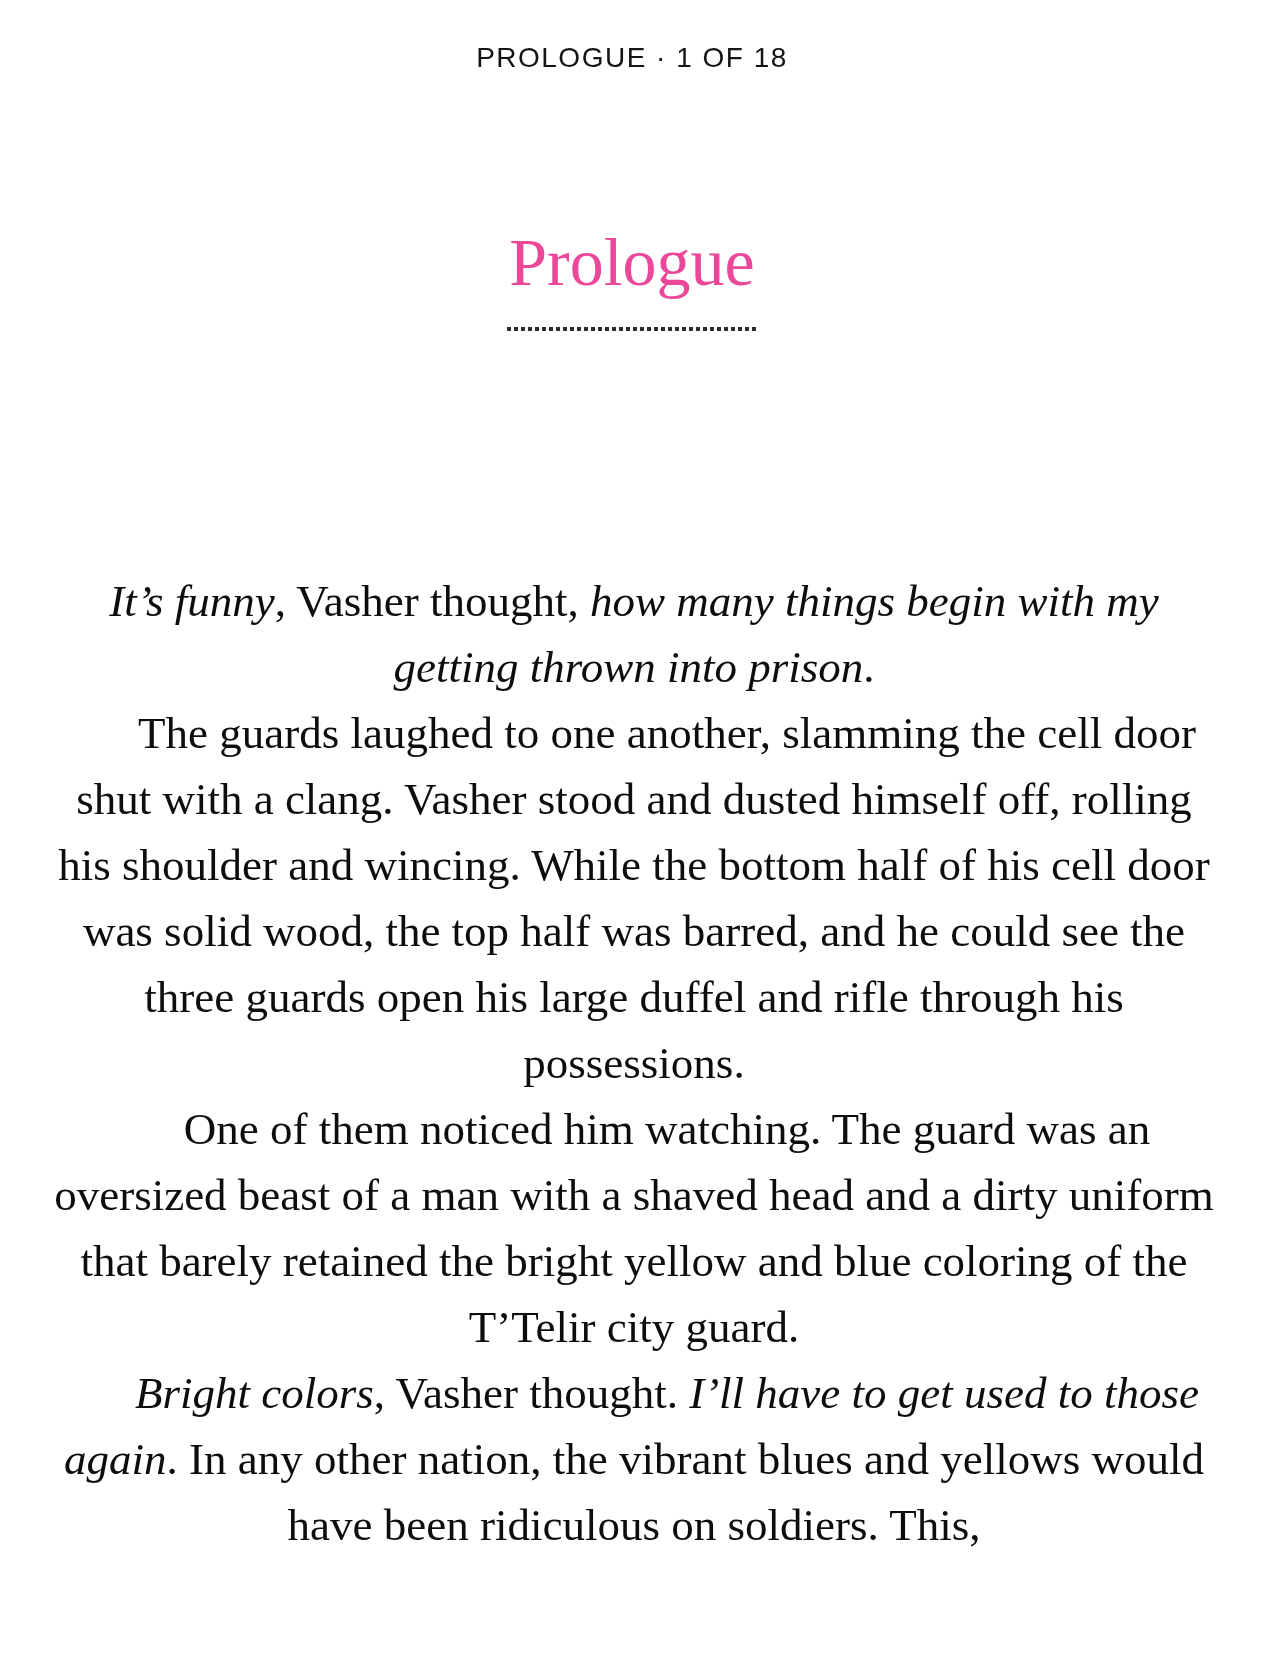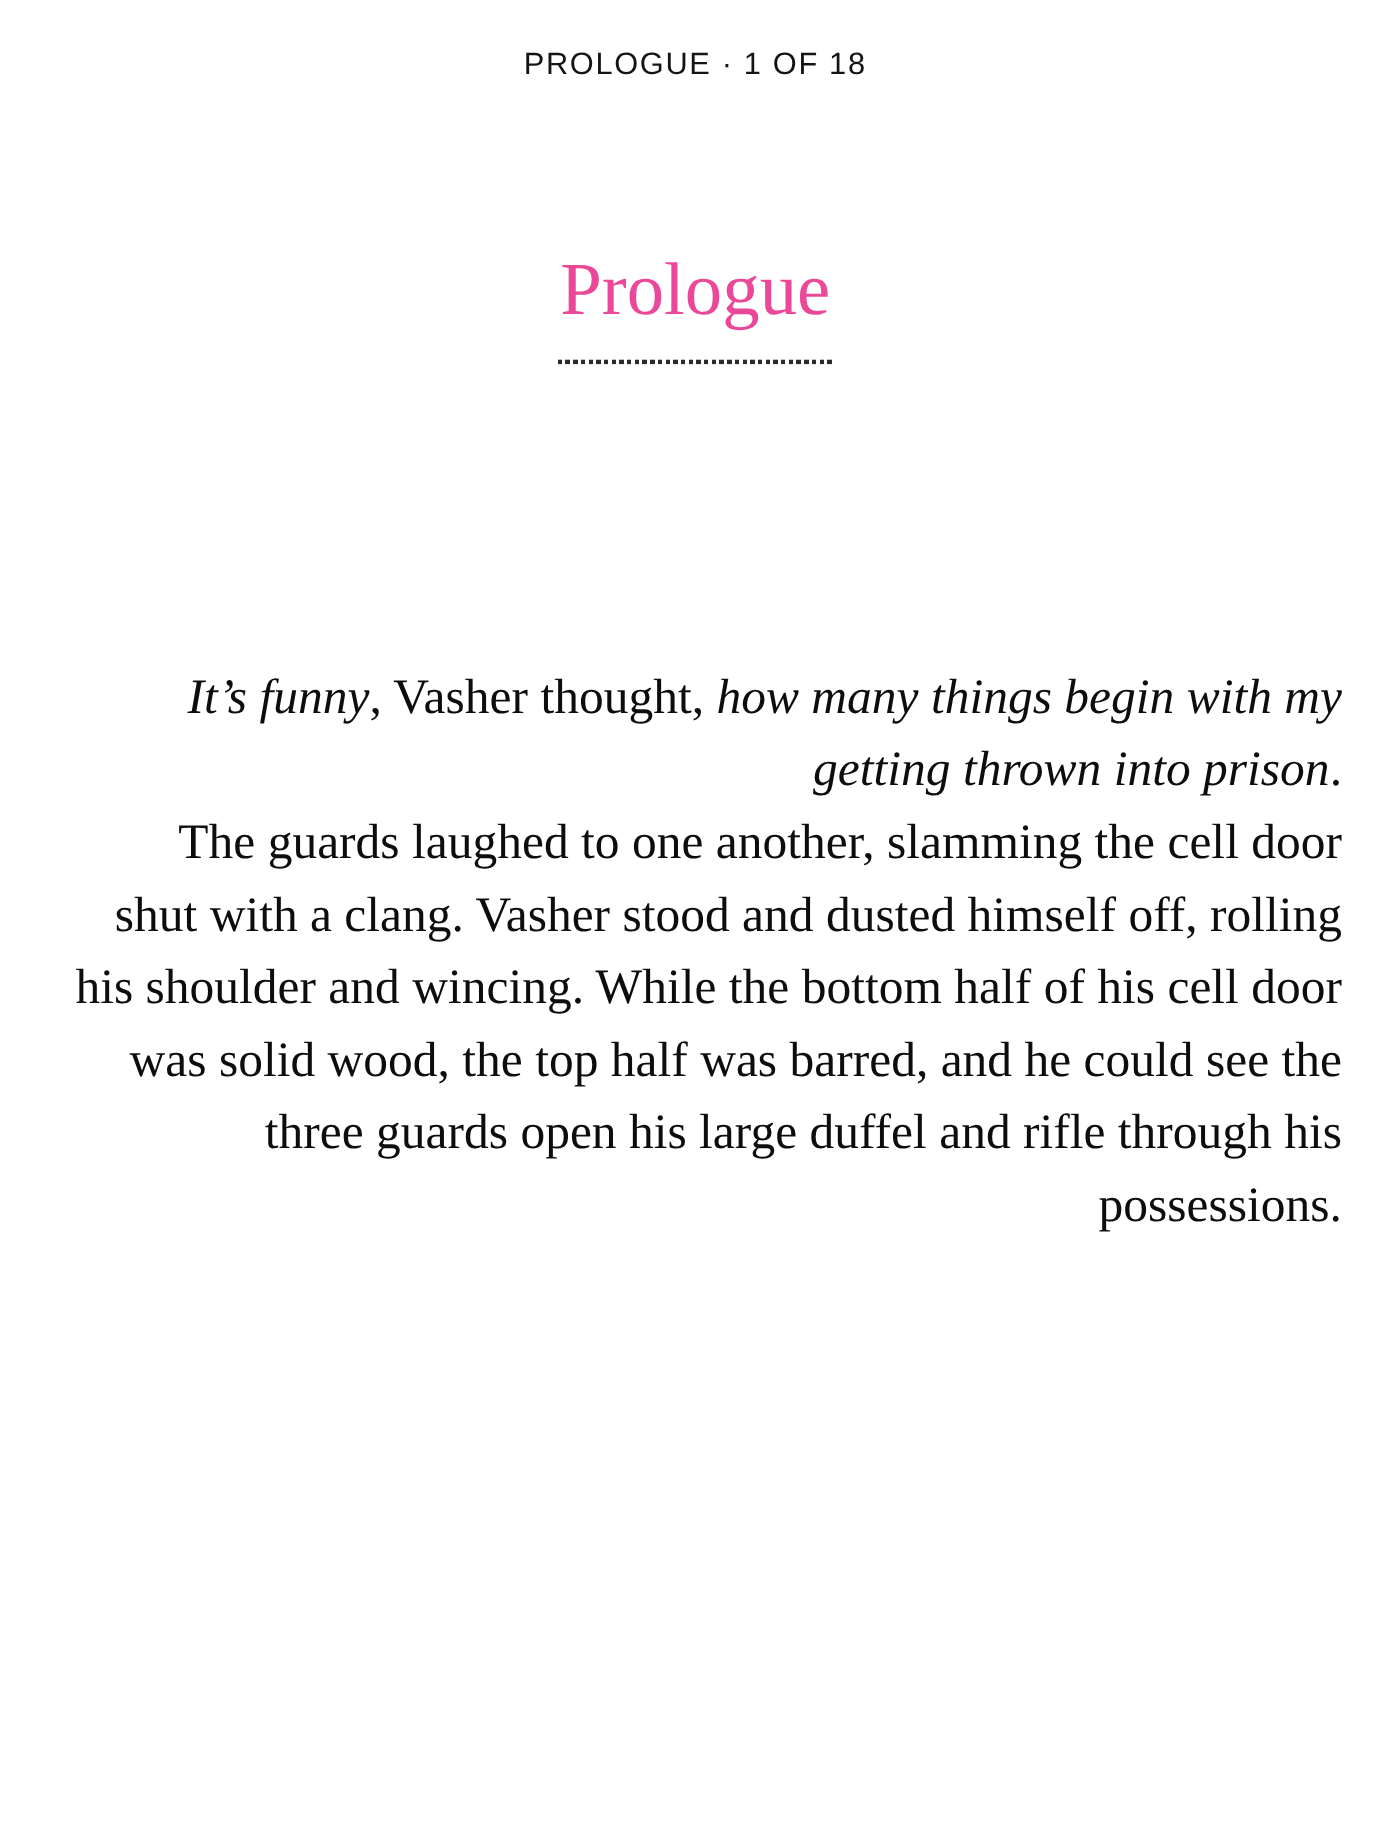--- a/index.html
+++ b/index.html
@@ -45,28 +45,28 @@
     width: 250px;
     height: 4px;
     background-image: repeating-linear-gradient(
       to right,
       #2b2b2b 0px, #2b2b2b 4px,
       transparent 4px, transparent 7px
     );
   }
   .body-text {
     position: absolute;
-    top: 600px;
+    top: 568px;
     left: 48px;
     width: 1172px;
     font-family: "Liberation Serif", serif;
     font-size: 45px;
     line-height: 66px;
     color: #0d0d0d;
-    text-align: right;
+    text-align: center;
   }
   .body-text p {
     margin: 0;
     padding: 0;
   }
   .body-text p.indent {
     text-indent: 66px;
   }
   .italic {
     font-style: italic;
@@ -79,15 +79,17 @@
 
   <div class="running-header">PROLOGUE · 1 OF 18</div>
 
   <div class="chapter-title">Prologue</div>
 
   <div class="title-rule"></div>
 
   <div class="body-text">
       <p class=""><span class="italic">It’s funny</span><span>, Vasher thought, </span><span class="italic">how many things begin with my getting thrown into prison</span><span>.</span></p>
       <p class="indent"><span>The guards laughed to one another, slamming the cell door shut with a clang. Vasher stood and dusted himself off, rolling his shoulder and wincing. While the bottom half of his cell door was solid wood, the top half was barred, and he could see the three guards open his large duffel and rifle through his possessions.</span></p>
+      <p class="indent"><span>One of them noticed him watching. The guard was an oversized beast of a man with a shaved head and a dirty uniform that barely retained the bright yellow and blue coloring of the T’Telir city guard.</span></p>
+      <p class="indent"><span class="italic">Bright colors</span><span>, Vasher thought. </span><span class="italic">I’ll have to get used to those again</span><span>. In any other nation, the vibrant blues and yellows would have been ridiculous on soldiers. This,</span></p>
     </div>
 
 </div>
 
 </body></html>

